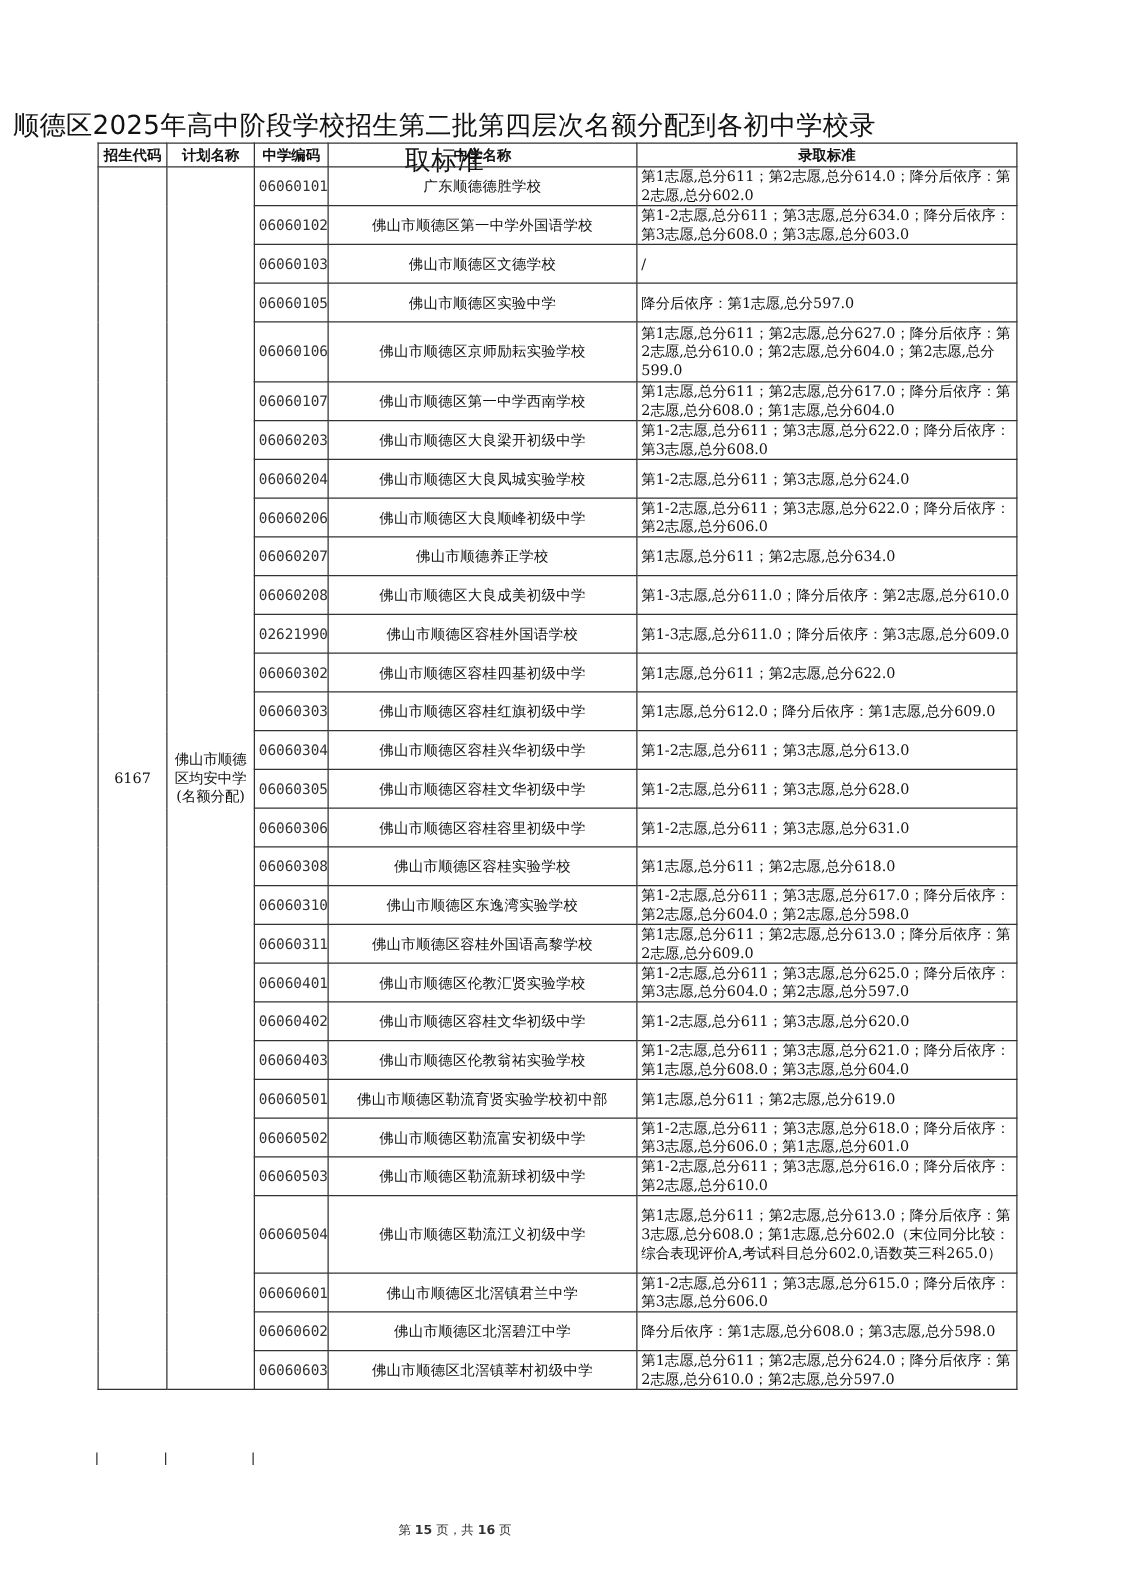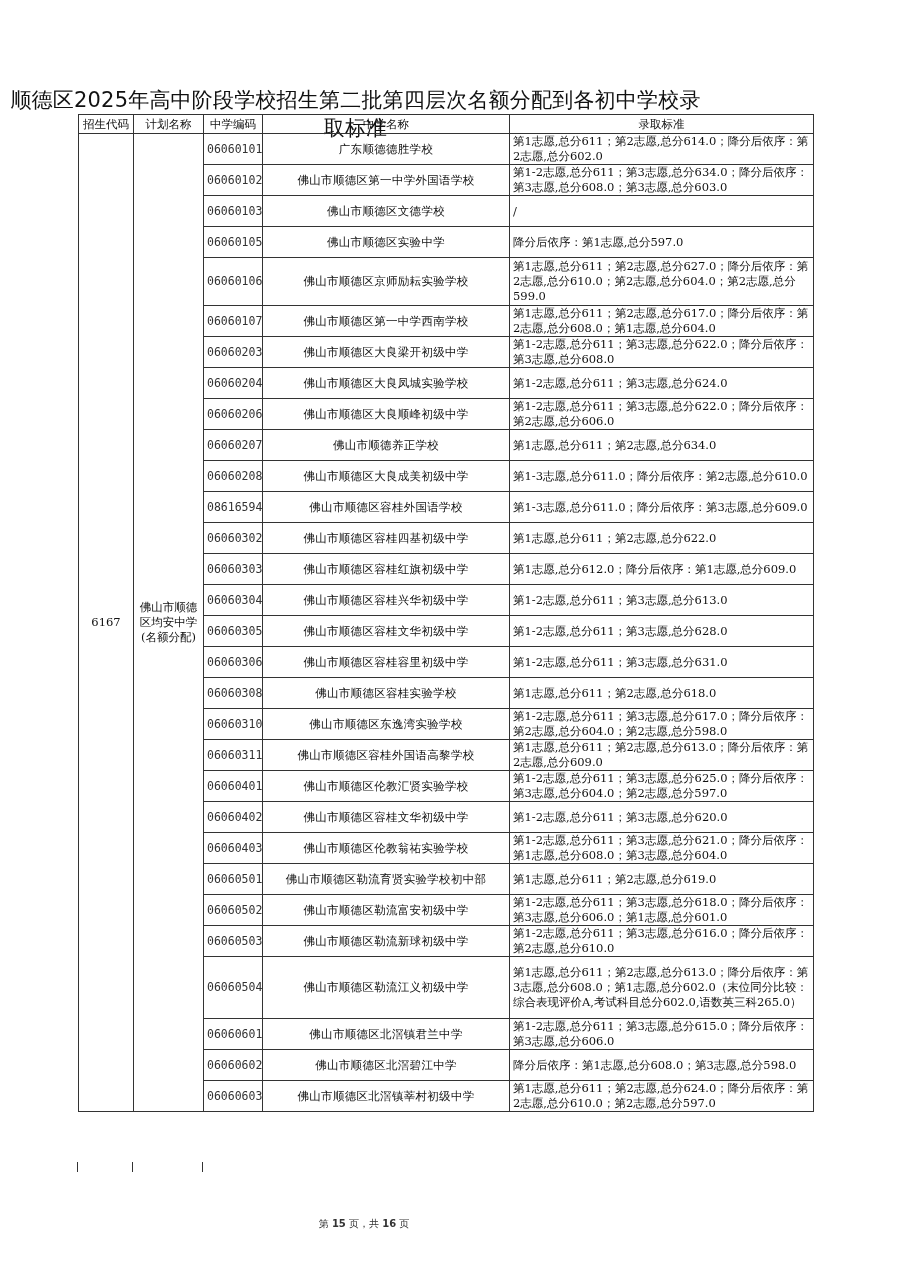--- a/index.html
+++ b/index.html
@@ -5,21 +5,21 @@
   html, body { margin: 0; padding: 0; background: #ffffff; }
   body { width: 900px; height: 1272px; position: relative; overflow: hidden;
          font-family: "DejaVu Serif", "Liberation Serif", serif; color: #111; }
   .title { position: absolute; left: 0; width: 711px; top: 86px; text-align: center;
            font-size: 21px; letter-spacing: 0.2px; color: #111;
            font-family: "DejaVu Sans", "Liberation Sans", sans-serif; }
   table.grid { position: absolute; left: 78px; top: 114px; border-collapse: collapse;
                table-layout: fixed; width: 735px; }
   table.grid th, table.grid td { border: 1.3px solid #333; padding: 0 3px; font-size: 11.5px;
                line-height: 15px; vertical-align: middle; }
-  table.grid th { font-family: "DejaVu Sans", "Liberation Sans", sans-serif; font-weight: normal;
+  table.grid th { font-family: "DejaVu Sans", "Liberation Sans", sans-serif; font-weight: bold;
                height: 18px; font-size: 11.5px; text-align: center; }
   col.c1 { width: 55px; } col.c2 { width: 70px; } col.c3 { width: 59px; }
   col.c4 { width: 247px; } col.c5 { width: 304px; }
   td.code { font-family: "DejaVu Sans Mono", "Liberation Mono", monospace; font-size: 10.5px; color:#333; }
   td.name { text-align: center; font-size: 11.5px; letter-spacing: 0.3px; }
   td.std { font-size: 11px; line-height: 15px; text-align: left; }
   td.plancode { vertical-align: top; text-align: center; font-size: 15px; padding-top: 4px;
                 border-bottom: none; }
   td.planname { vertical-align: top; text-align: center; font-size: 15px; line-height: 19px;
                 padding: 2px 4px 0 4px; border-bottom: none; margin-left: 14px; }
@@ -105,21 +105,21 @@
         <td class="code">06060207</td>
         <td class="name">佛山市顺德养正学校</td>
         <td class="std">第1志愿,总分611；第2志愿,总分634.0</td>
       </tr>
       <tr class="h32">
         <td class="code">06060208</td>
         <td class="name">佛山市顺德区大良成美初级中学</td>
         <td class="std">第1-3志愿,总分611.0；降分后依序：第2志愿,总分610.0</td>
       </tr>
       <tr class="h32">
-        <td class="code">08616594</td>
+        <td class="code">02621990</td>
         <td class="name">佛山市顺德区容桂外国语学校</td>
         <td class="std">第1-3志愿,总分611.0；降分后依序：第3志愿,总分609.0</td>
       </tr>
       <tr class="h32">
         <td class="code">06060302</td>
         <td class="name">佛山市顺德区容桂四基初级中学</td>
         <td class="std">第1志愿,总分611；第2志愿,总分622.0</td>
       </tr>
       <tr class="h32">
         <td class="code">06060303</td>

